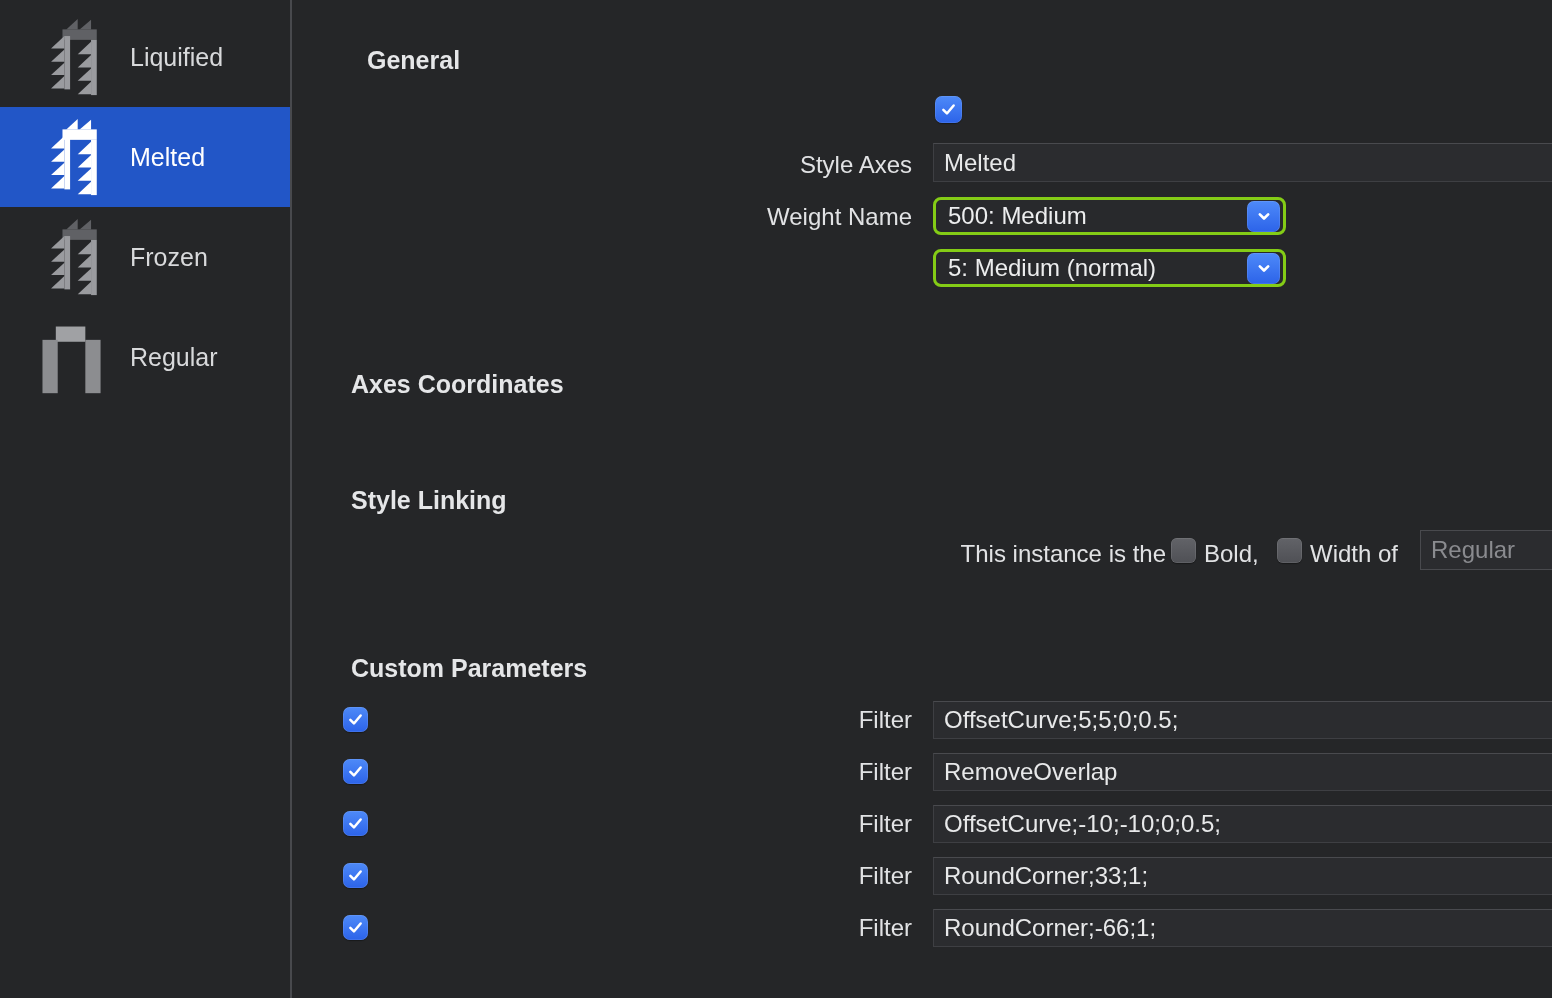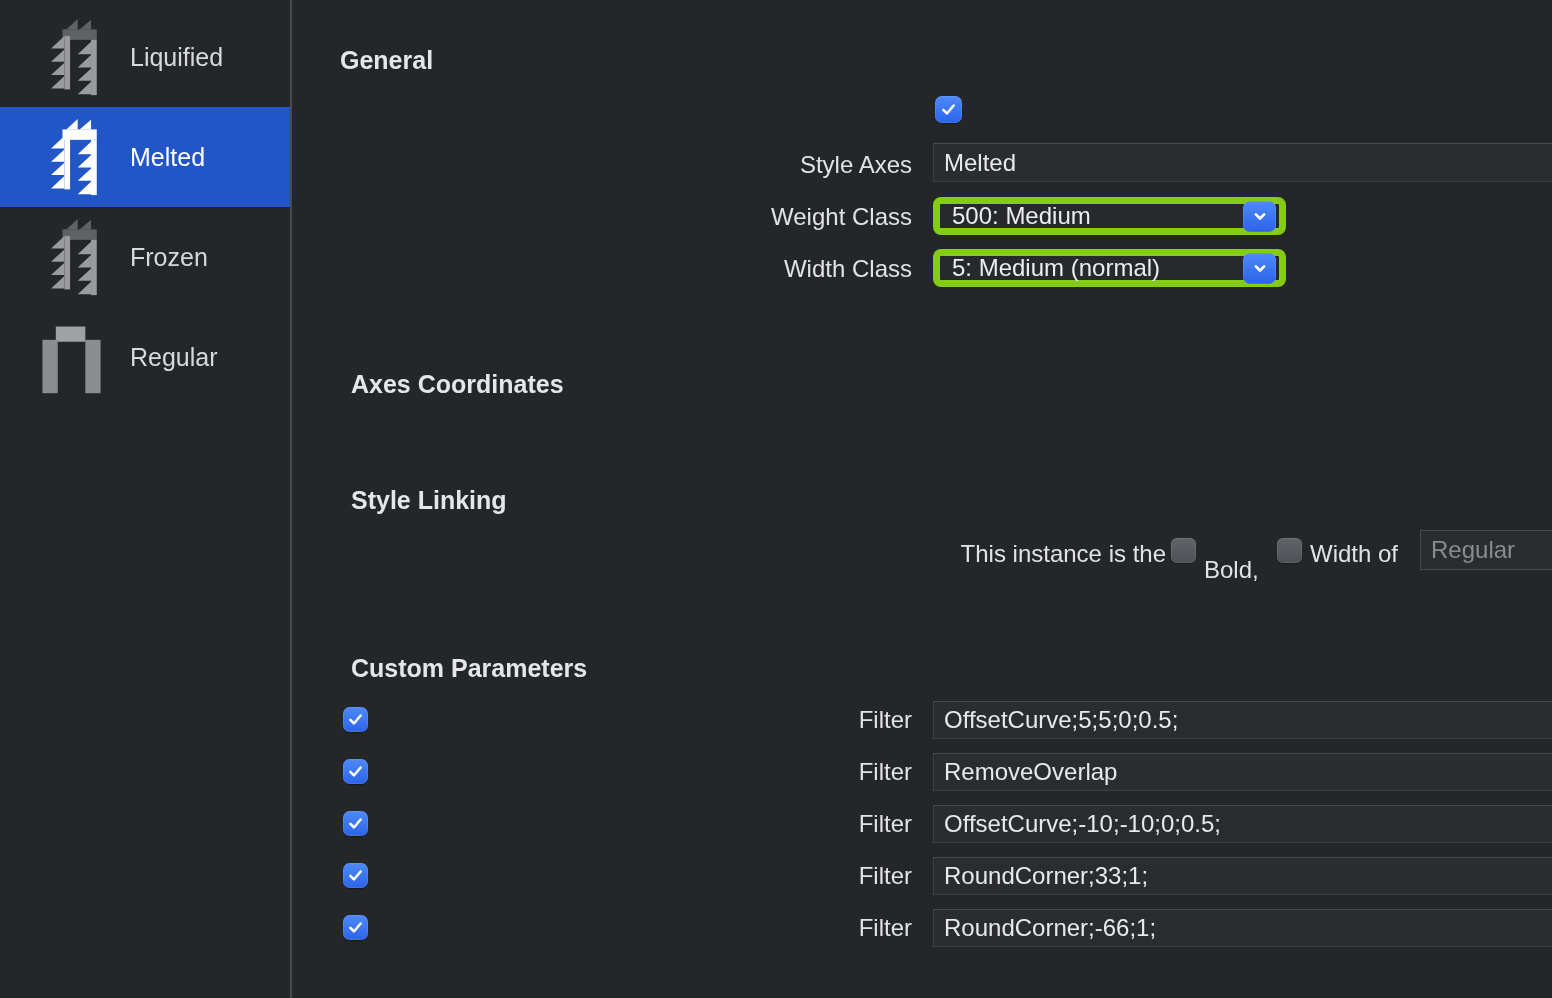--- a/index.html
+++ b/index.html
@@ -36,21 +36,21 @@
   
   .field-input{
     position:absolute;box-sizing:border-box;
     background:#2b2c2f;border:1px solid #3e3f43;border-top-color:#494a4e;
     color:#e8e9ea;font-size:24px;font-family:inherit;padding:0 10px;outline:none;border-radius:0;
   }
   .field-input.placeholder-style::placeholder{color:#8a8b8f;opacity:1;}
   
   .dropdown{
     position:absolute;width:353px;height:38px;box-sizing:border-box;cursor:default;
-    background:#28292c;border:7px solid #84cc16;border-radius:8px;
+    background:#28292c;border:3px solid #84cc16;border-radius:8px;
     display:flex;align-items:center;justify-content:space-between;padding:0 3px 0 12px;
   }
   .dd-value{font-size:24px;color:#ecedee;white-space:nowrap;}
   .dd-btn{
     width:33px;height:31px;border-radius:7px;flex:0 0 33px;
     background:linear-gradient(180deg,#4e8af9,#2c63e9);
     display:flex;align-items:center;justify-content:center;
     box-shadow:inset 0 0 0 0.5px rgba(255,255,255,.2);
   }
   .dd-btn svg{width:20px;height:20px;}
@@ -134,58 +134,57 @@
     <rect x="46" y="24" width="16" height="56" fill="#8c8d90"></rect>
           </svg>
         </span>
         <span class="side-label">Regular</span>
       </div>
     </aside>
   <div class="divider"></div>
 
   <main class="panel">
 
-    <h2 class="title" style="left:48px;top:46px">General</h2>
+    <h2 class="title" style="left:75px;top:46px">General</h2>
 
     <span class="checkbox size27" style="left:643px;top:96px">
       <svg viewBox="0 0 24 24">
         <path d="M5.5 12.5 L10 17 L18.5 7" fill="none" stroke="#ffffff" stroke-width="3.2" stroke-linecap="round" stroke-linejoin="round"></path>
       </svg>
     </span>
 
     <span class="row-label" style="top:151px">Style Axes</span>
     <input class="field-input" style="left: 641px; top: 143px; width: 930px; height: 39px;" value="Melted">
 
-    <span class="row-label" style="top:203px">Weight Class</span>
+    <span class="row-label" style="top:203px">Weight Name</span>
     <div class="dropdown" style="left:641px;top:197px">
       <span class="dd-value">500: Medium</span>
       <span class="dd-btn">
         <svg viewBox="0 0 24 24">
           <path d="M7 10 L12 15 L17 10" fill="none" stroke="#ffffff" stroke-width="3.2" stroke-linecap="round" stroke-linejoin="round"></path>
         </svg>
       </span>
     </div>
 
-    <span class="row-label" style="top:255px">Width Class</span>
     <div class="dropdown" style="left:641px;top:249px">
       <span class="dd-value">5: Medium (normal)</span>
       <span class="dd-btn">
         <svg viewBox="0 0 24 24">
           <path d="M7 10 L12 15 L17 10" fill="none" stroke="#ffffff" stroke-width="3.2" stroke-linecap="round" stroke-linejoin="round"></path>
         </svg>
       </span>
     </div>
 
     <h2 class="title" style="left:59px;top:370px">Axes Coordinates</h2>
 
     <h2 class="title" style="left:59px;top:486px">Style Linking</h2>
 
     <span class="link-text" style="left:0;top:540px;width:874px;text-align:right">This instance is the</span>
     <span class="checkbox size25 unchecked" style="left:879px;top:538px"></span>
-    <span class="link-text" style="left:912px;top:556px">Bold,</span>
+    <span class="link-text" style="left:912px;top:540px">Bold,</span>
     <span class="checkbox size25 unchecked" style="left:985px;top:538px"></span>
     <span class="link-text" style="left:1018px;top:540px">Width of</span>
     <input class="field-input placeholder-style" style="left: 1128px; top: 530px; width: 160px; height: 40px; border-color: rgb(73, 74, 78);" placeholder="Regular">
 
     <h2 class="title" style="left:59px;top:654px">Custom Parameters</h2>
     <div>
         <div class="param-row" style="top: 701px;">
           <span class="checkbox size25">
             <svg viewBox="0 0 24 24">
   <path d="M5.5 12.5 L10 17 L18.5 7" fill="none" stroke="#ffffff" stroke-width="3.2" stroke-linecap="round" stroke-linejoin="round"></path>

